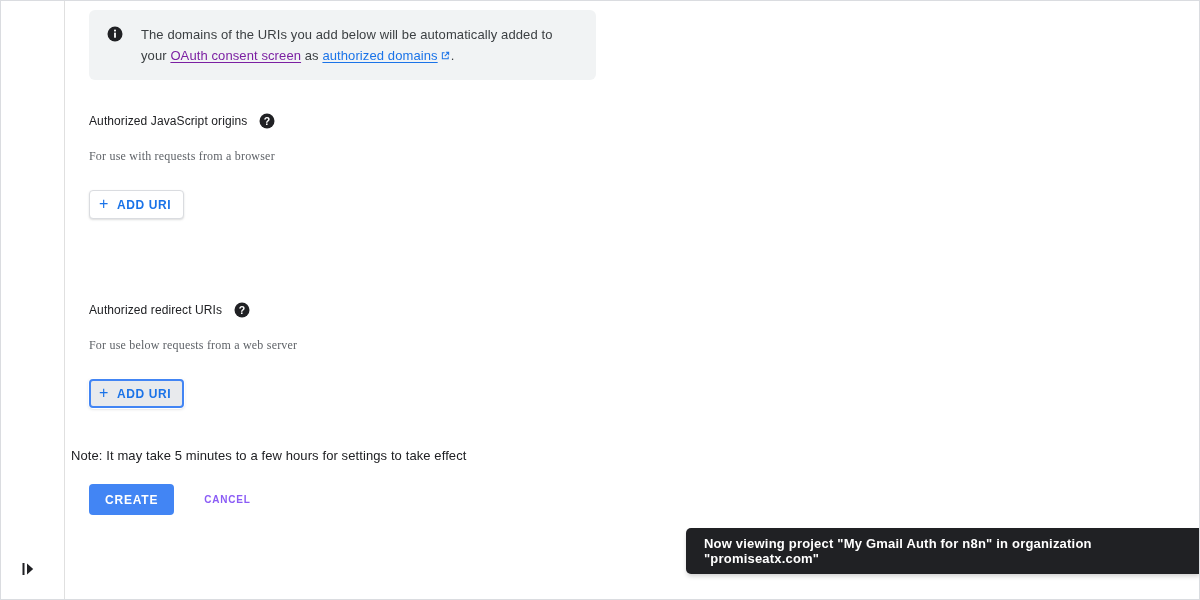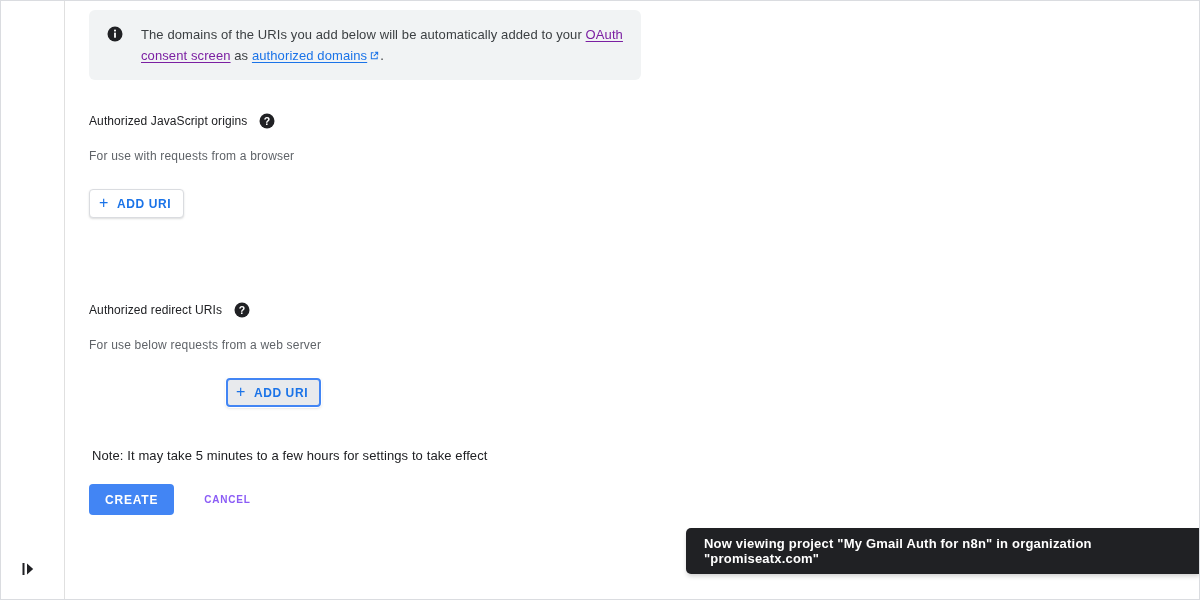--- a/index.html
+++ b/index.html
@@ -59,21 +59,21 @@
     right: 0;
     height: 600px;
     background: #ffffff;
   }
 
   
   .info-banner {
     position: absolute;
     left: 23px;
     top: 9px;
-    width: 552px;
+    width: 507px;
     box-sizing: border-box;
     background: #f1f3f4;
     border-radius: 6px;
     padding: 14px 16px 14px 18px;
     display: flex;
     align-items: flex-start;
     gap: 18px;
   }
   .info-icon {
     flex: 0 0 auto;
@@ -107,21 +107,21 @@
     margin-left: 2px;
     line-height: 0;
   }
 
   
   .section {
     position: absolute;
     left: 23px;
   }
   .section-origins { top: 106px; }
-  .section-redirect { top: 295px; text-align: right; }
+  .section-redirect { top: 295px; }
 
   .section-head {
     display: flex;
     align-items: center;
     gap: 12px;
     height: 28px;
   }
   .section-title {
     font-size: 12px;
     font-weight: 400;
@@ -133,20 +133,21 @@
     width: 16px;
     height: 16px;
     line-height: 0;
     cursor: pointer;
   }
   .section-sub {
     margin-top: 14px;
     font-size: 12px;
     color: #5f6368;
     letter-spacing: .2px;
+    font-family: Liberation Serif, serif;
   }
 
   
   .add-uri-btn {
     margin-top: 26px;
     display: inline-flex;
     align-items: center;
     gap: 8px;
     height: 29px;
     padding: 0 12px 0 9px;
@@ -172,21 +173,21 @@
   .add-uri-btn.focused {
     background: #e8eaed;
     border: 2px solid #4285f4;
     box-shadow: 0 0 0 1px #ffffff, 0 1px 3px rgba(60,64,67,.25);
     padding: 0 11px 0 8px;
   }
 
   
   .note {
     position: absolute;
-    left: 26px;
+    left: 5px;
     top: 447px;
     font-size: 13px;
     color: #202124;
     letter-spacing: .1px;
   }
   .actions {
     position: absolute;
     left: 23px;
     top: 483px;
     display: flex;

